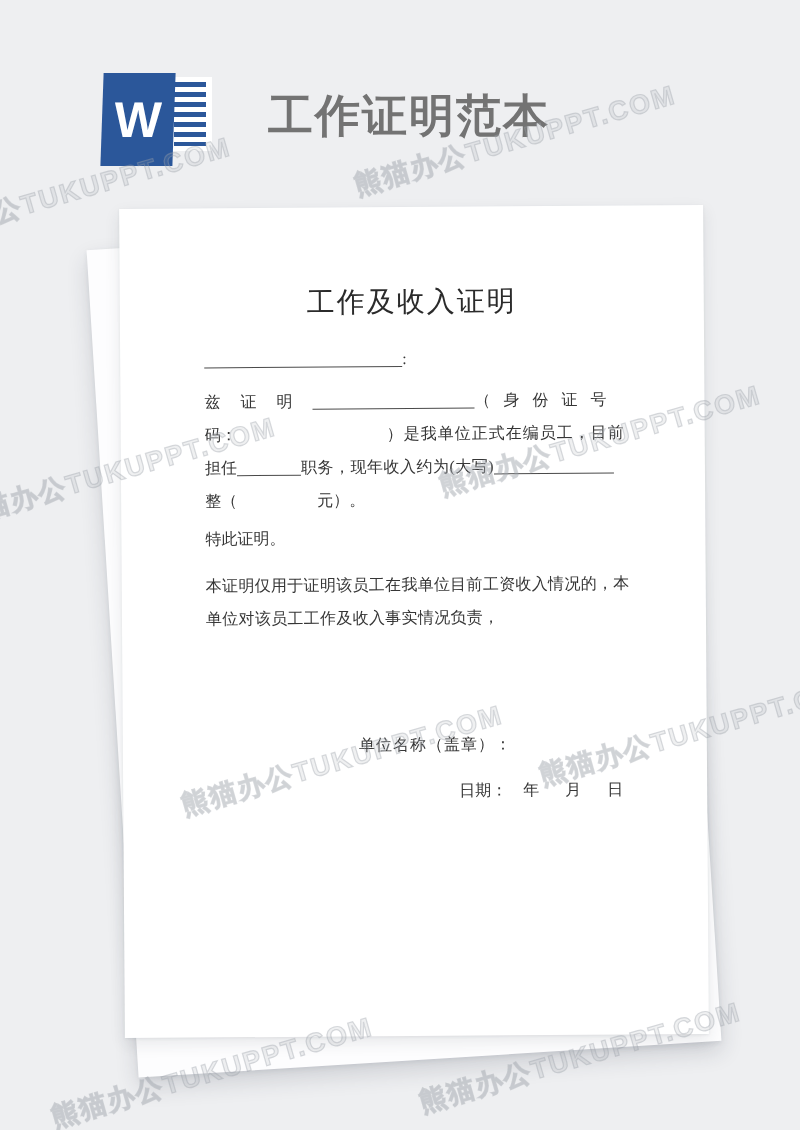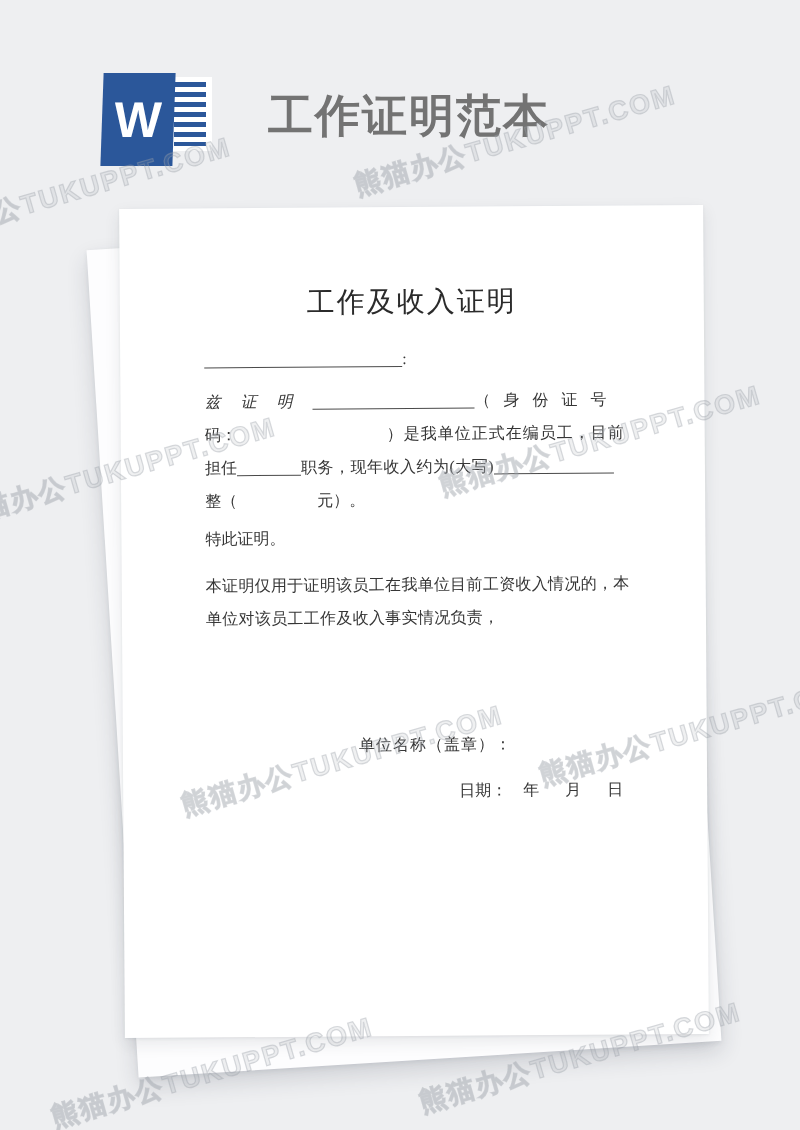--- a/index.html
+++ b/index.html
@@ -58,21 +58,21 @@
   }
   .line{
     position:absolute;left:84px;width:424px;height:22px;
     font-size:16px;line-height:20px;white-space:nowrap;color:#363636;
   }
   .blank{
     display:inline-block;border-bottom:1px solid #4a4a4a;
     height:15px;vertical-align:-3px;
   }
   .gap{display:inline-block;}
-  .ls20{letter-spacing:20px;font-style:italic;}
+  .ls20{letter-spacing:20px;}
   .ls13{letter-spacing:13px;}
   .ls1{letter-spacing:1px;}
   .ls05{letter-spacing:0.5px;}
 
   .salute{top:142px;}
   .p1l1{top:184px;}
   .p1l2{top:217px;}
   .p1l3{top:250px;}
   .p1l4{top:283px;}
   .hereby{top:321px;}

